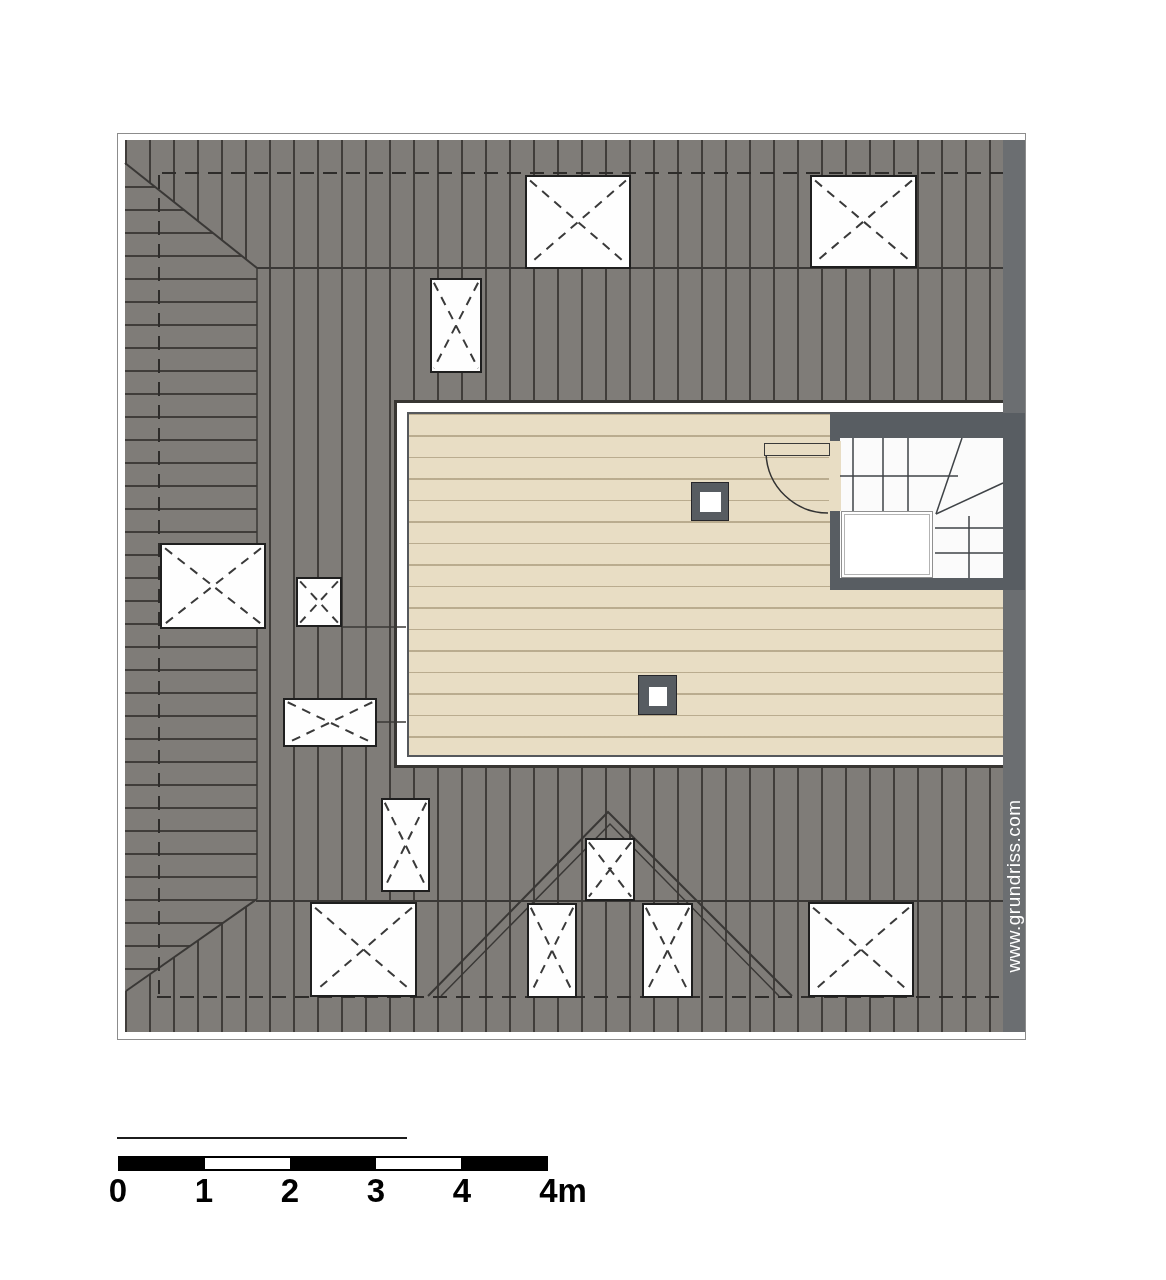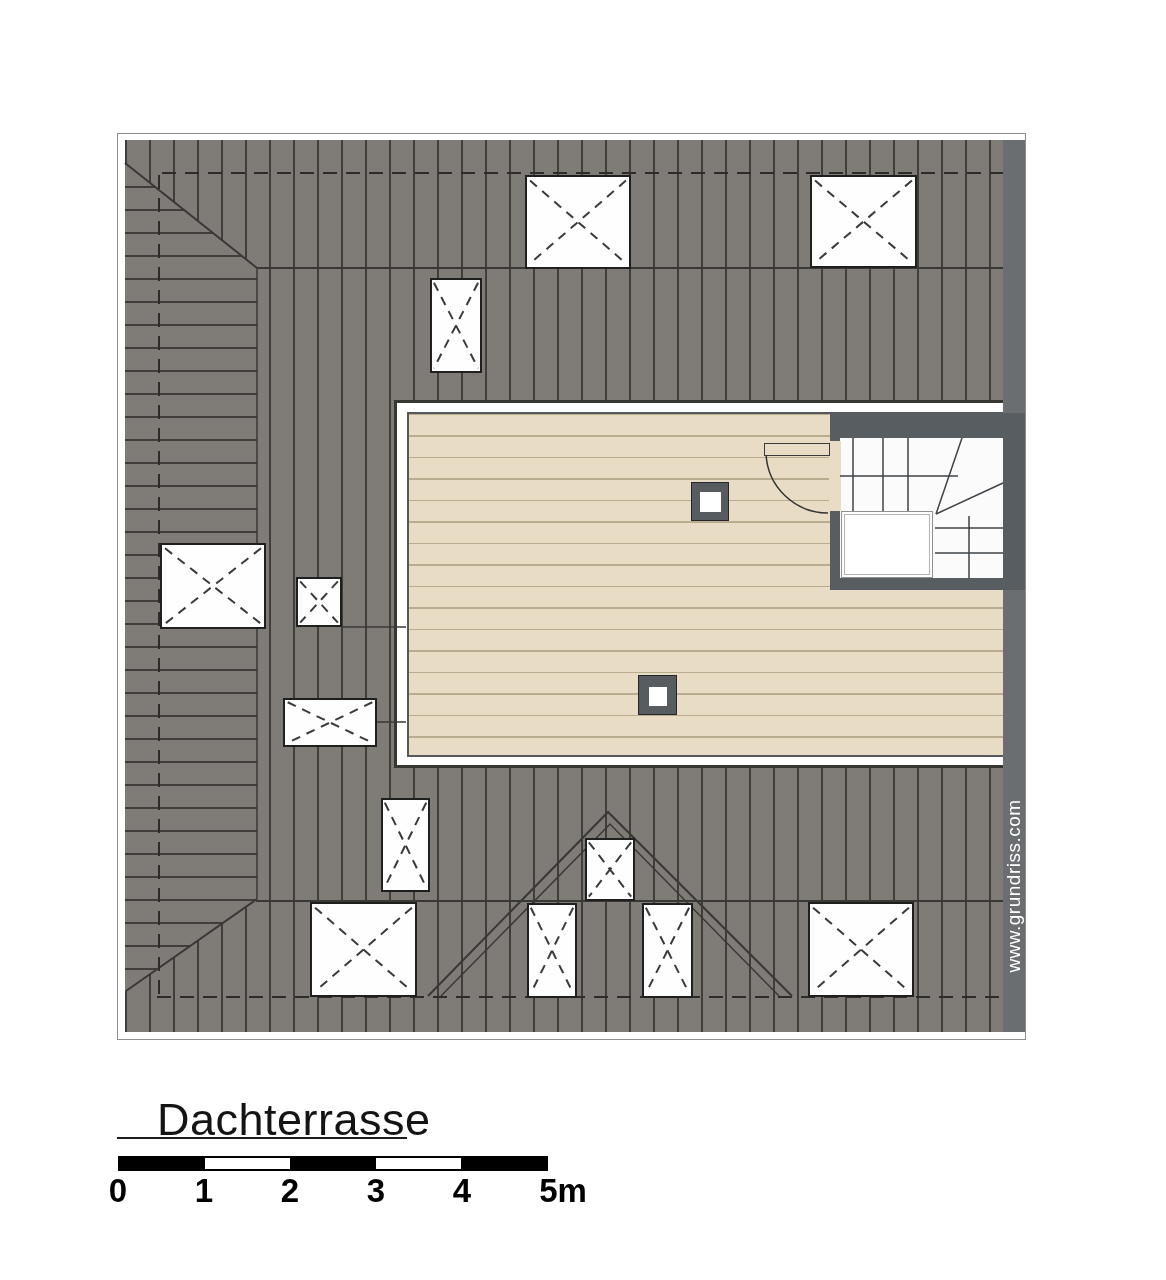--- a/index.html
+++ b/index.html
@@ -184,30 +184,29 @@
 
   <div class="abs post" style="left:691px;top:482px;width:38px;height:39px;">
     <div class="post-inner" style="left:8px;top:9px;width:21px;height:20px;"></div>
   </div>
   <div class="abs post" style="left:638px;top:675px;width:39px;height:40px;">
     <div class="post-inner" style="left:10px;top:11px;width:18px;height:19px;"></div>
   </div>
 
   <div class="abs door-panel" style="left:764px;top:443px;width:66px;height:13px;"></div>
 
-  <div class="plan-title">Dachterrasse</div>
   <div class="title-underline"></div>
 
   <div class="scale-bar">
     <div class="seg b"></div>
     <div class="seg w"></div>
     <div class="seg b"></div>
     <div class="seg w"></div>
     <div class="seg b"></div>
   </div>
   <span class="scale-label" style="left:118px;">0</span>
   <span class="scale-label" style="left:204px;">1</span>
   <span class="scale-label" style="left:290px;">2</span>
   <span class="scale-label" style="left:376px;">3</span>
   <span class="scale-label" style="left:462px;">4</span>
-  <span class="scale-label" style="left:563px;">5m</span>
+  <span class="scale-label" style="left:563px;">4m</span>
 
 </div>
 
 </body></html>

